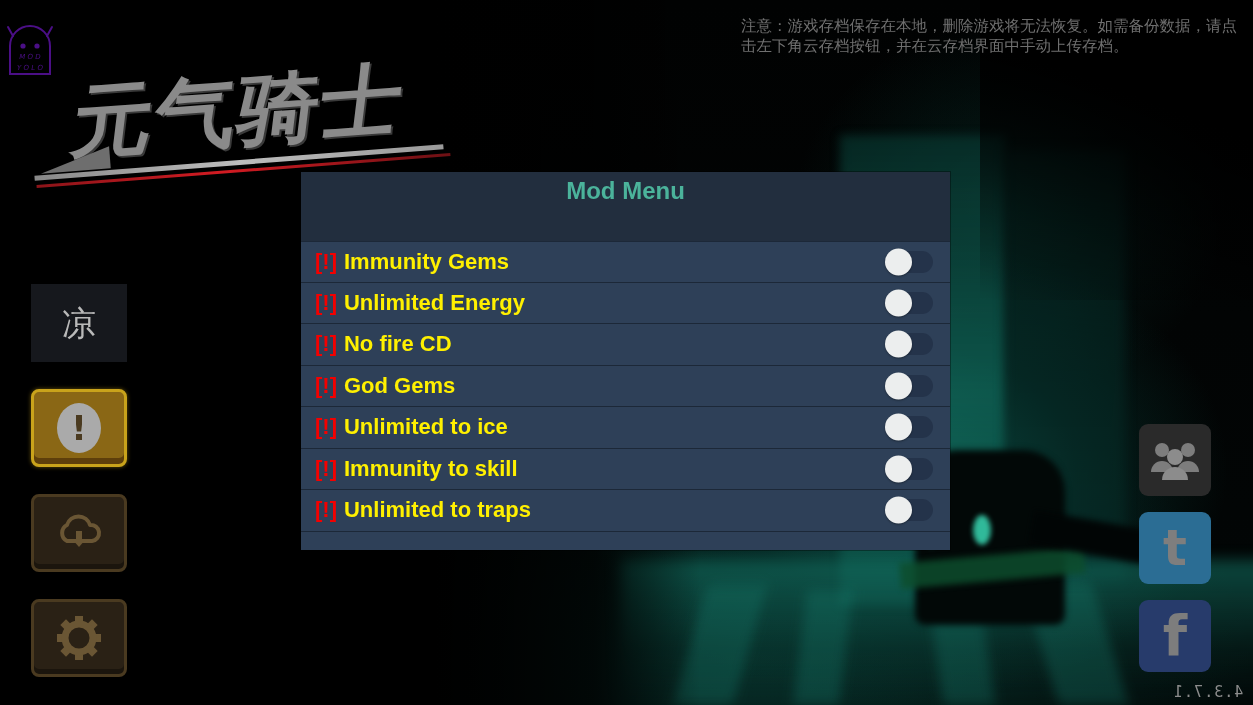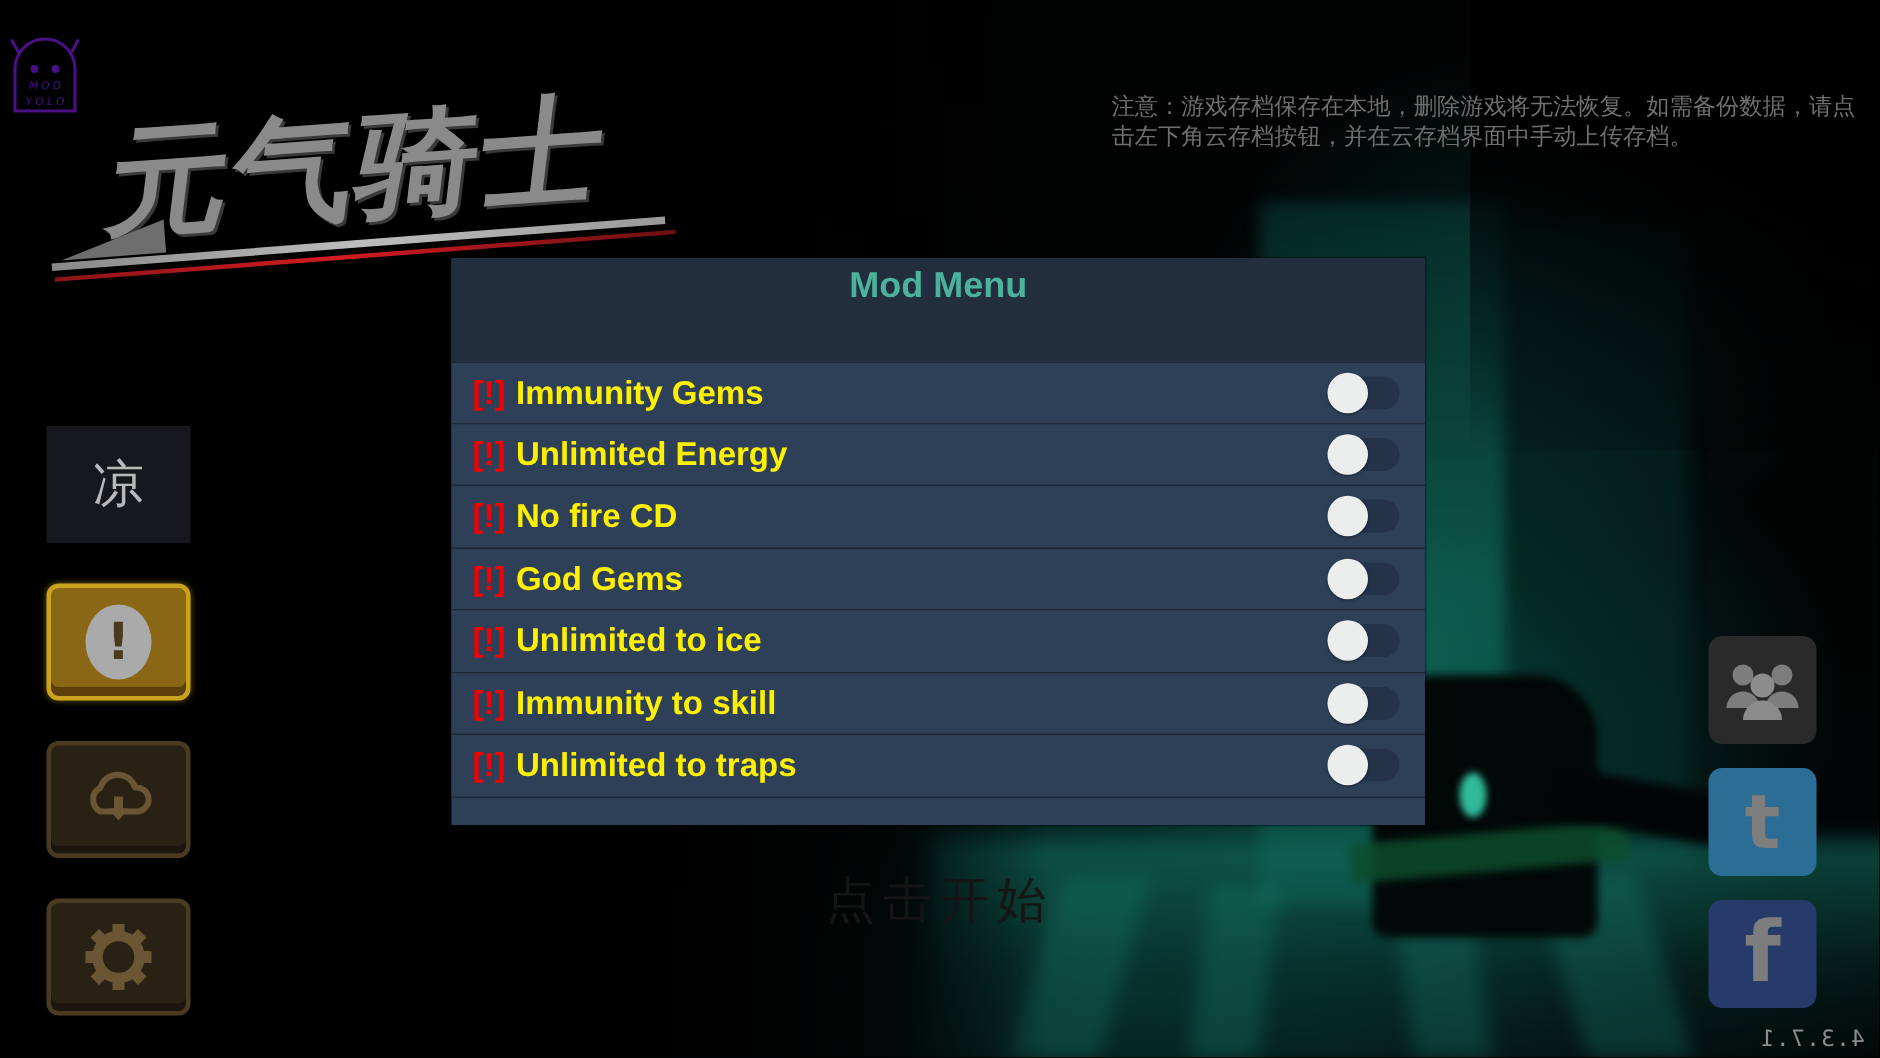--- a/index.html
+++ b/index.html
@@ -116,21 +116,20 @@
     transform:rotate(-4.4deg);
   }
 
   
   .warning {
     position:absolute; right:12px; top:16px; width:500px;
     text-align:left;
     font-family:"DejaVu Sans", sans-serif;
     font-size:15.5px; line-height:20px;
     color:#6f6f6f;
-    margin-top:45px;
   }
 
   
   .sidebar { position:absolute; left:31px; top:284px; width:96px; }
   .side-btn {
     position:relative; width:96px; height:78px;
     margin-bottom:27px; cursor:pointer;
   }
   .side-btn.plain {
     background:#16181d;
@@ -351,21 +350,20 @@
 
     <div class="soc-btn twitter">
       <span class="soc-glyph">t</span>
     </div>
 
     <div class="soc-btn facebook">
       <span class="soc-glyph">f</span>
     </div>
   </div>
 
-  <div class="click-start">点击开始</div>
 
   <div class="version">4.3.7.1</div>
 
   <div class="mod-menu">
     <div class="mm-header">
       <div class="mm-title">Mod Menu</div>
     </div>
     <div class="mm-rows" id="mm-rows">
         <div class="mm-row">
           <div class="mm-label">

